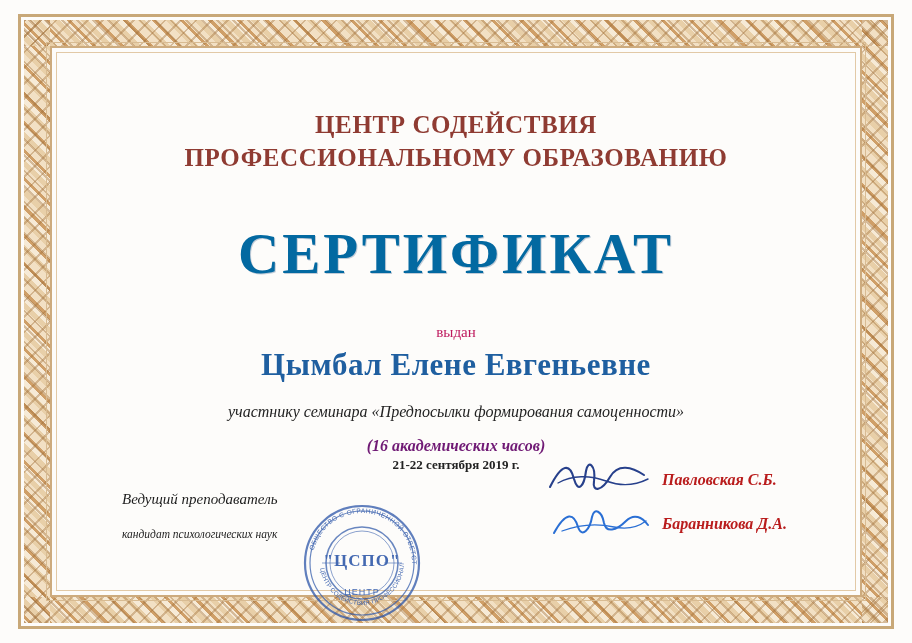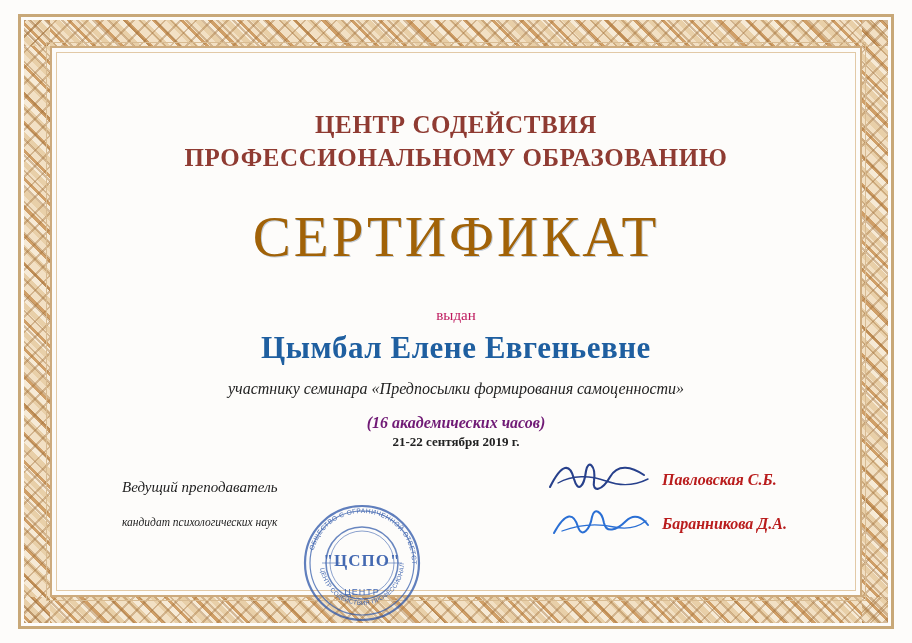--- a/index.html
+++ b/index.html
@@ -109,24 +109,24 @@
     color: #8f3b32;
     font-family: "Liberation Serif", serif;
     font-weight: bold;
     font-size: 25px;
     letter-spacing: 0.6px;
     line-height: 1.32;
   }
   .org-title .line2 { display: block; }
 
   .cert-word {
-    margin-top: 30px;
-    color: #a16207;
-    font-family: "Liberation Serif", serif;
-    font-weight: normal;
+    margin-top: 47px;
+    color: #0369a1;
+    font-family: "Liberation Serif", serif;
+    font-weight: bold;
     font-size: 57px;
     letter-spacing: 3px;
     text-shadow: 1px 1px 0 rgba(20,60,110,0.25);
   }
 
   .issued-to-label {
     margin-top: 38px;
     font-family: "Liberation Serif", serif;
     font-size: 15px;
     color: #be185d;
@@ -135,21 +135,21 @@
   .recipient {
     margin-top: 6px;
     color: #1f5fa0;
     font-family: "Liberation Serif", serif;
     font-weight: bold;
     font-size: 31px;
     letter-spacing: 0.5px;
   }
 
   .seminar-line {
-    margin-top: 14px;
+    margin-top: 20px;
     font-family: "Liberation Serif", serif;
     font-style: italic;
     font-size: 16px;
     color: #222;
   }
 
   .hours-line {
     margin-top: 16px;
     font-family: "Liberation Serif", serif;
     font-style: italic;
@@ -180,21 +180,21 @@
     top: 10px;
     text-align: left;
   }
   .sig-role-1 {
     font-family: "Liberation Serif", serif;
     font-style: italic;
     font-size: 15px;
     color: #1d1d1d;
   }
   .sig-role-2 {
-    margin-top: 18px;
+    margin-top: 30px;
     font-family: "Liberation Serif", serif;
     font-style: italic;
     font-size: 15px;
     color: #1d1d1d;
   }
   .sig-role-2-sub {
     margin-top: 20px;
     font-family: "Liberation Serif", serif;
     font-style: italic;
     font-size: 11.5px;

